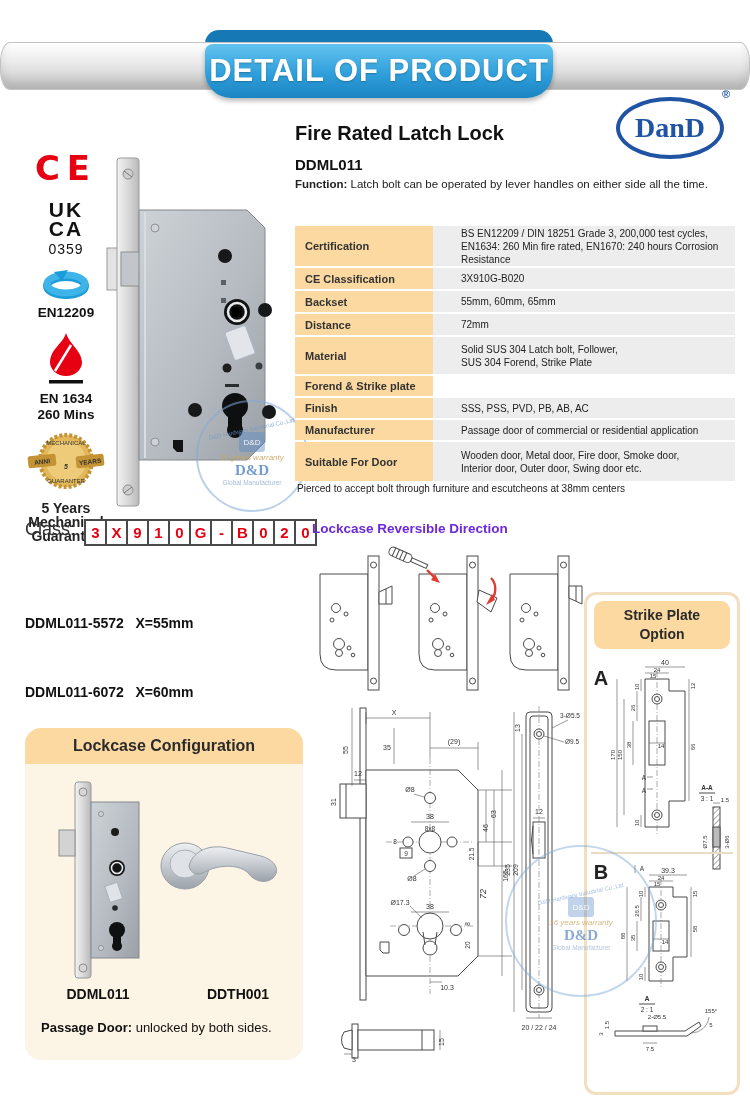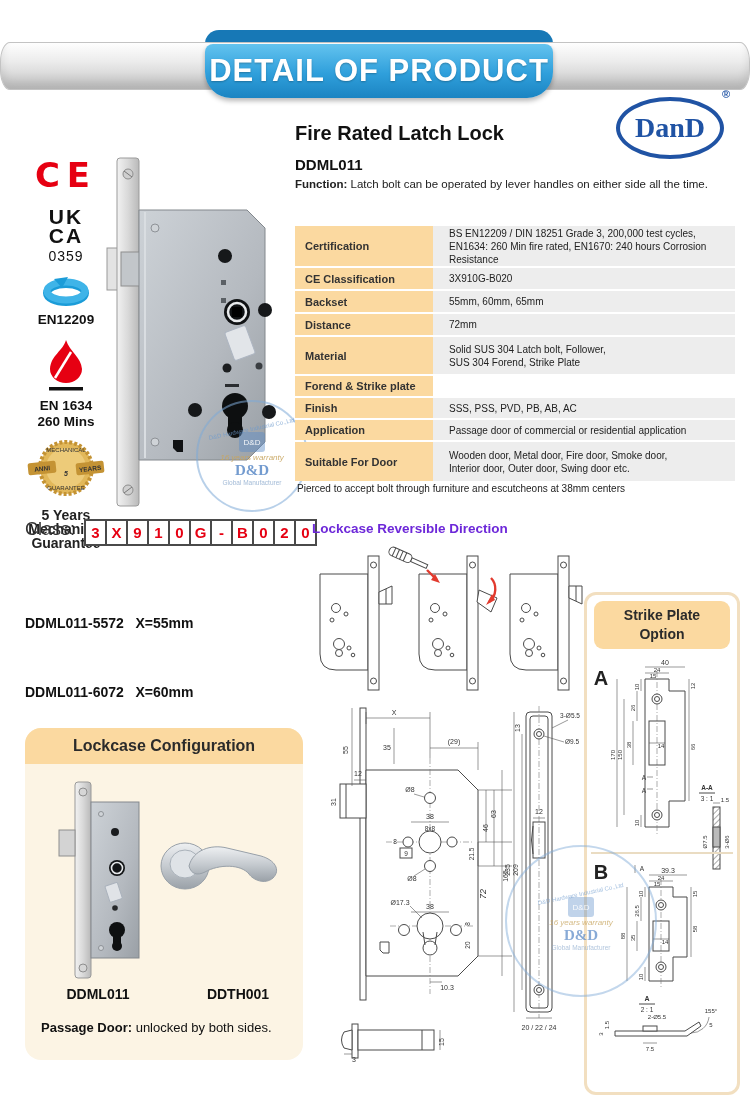--- a/index.html
+++ b/index.html
@@ -17,40 +17,40 @@
         box-shadow:0 3px 5px rgba(0,0,0,.28);display:flex;align-items:center;justify-content:center;}
   .ribbon-title{color:#fff;font-size:31px;font-weight:800;letter-spacing:1px;text-shadow:0 1px 2px rgba(0,0,0,.25);}
 
   
   .brand{left:616px;top:97px;width:100px;height:54px;border:4px solid #2053A4;border-radius:50%;
          display:flex;align-items:center;justify-content:center;}
   .brand span{font-family:"Liberation Serif",serif;font-weight:bold;font-size:28px;color:#2053A4;}
   .brand-reg{left:722px;top:88px;font-size:11px;color:#2053A4;font-weight:bold;}
 
   
-  .badge-col{left:20px;top:155px;width:92px;text-align:center;}
+  .badge-col{left:20px;top:148px;width:92px;text-align:center;}
   .ce{font-size:34px;font-weight:bold;color:#E60012;letter-spacing:7px;font-family:"DejaVu Sans",sans-serif;}
   .ukca{margin-top:12px;font-weight:900;font-size:21px;line-height:19px;letter-spacing:2px;color:#111;}
   .ukca-code{font-size:14px;font-weight:normal;letter-spacing:1px;margin-top:2px;}
   .en12209-label,.fire-label{font-size:13.5px;font-weight:bold;color:#111;line-height:16px;}
   .warranty-caption{font-size:14px;font-weight:bold;color:#222;line-height:14px;margin-top:4px;}
 
   
   .p-title{left:295px;top:122px;font-size:20px;font-weight:bold;color:#111;}
   .p-model{left:295px;top:156px;font-size:15px;font-weight:bold;color:#111;}
   .p-func{left:295px;top:177px;width:447px;font-size:11.5px;line-height:15px;color:#222;}
   .p-func b{font-weight:bold;}
 
   
   .spec{left:295px;top:226px;width:440px;}
   .srow{display:flex;margin-bottom:2px;}
   .slabel{width:138px;background:#FBD9A0;display:flex;align-items:center;padding-left:10px;
           font-size:11px;font-weight:bold;color:#333;box-sizing:border-box;}
   .sval{flex:1;background:#EDEDED;display:flex;flex-direction:column;justify-content:center;
-        padding:2px 4px 2px 16px;font-size:10px;line-height:13px;color:#222;white-space:pre-line;box-sizing:border-box;}
+        padding:2px 4px 2px 28px;font-size:10px;line-height:13px;color:#222;white-space:pre-line;box-sizing:border-box;}
   .h40{height:40px}.h21{height:21px}.h37{height:37px}.h20{height:20px}.h39{height:39px}
   .footnote{left:297px;top:483px;font-size:10px;color:#222;}
 
   
   .class-line{left:25px;top:519px;display:flex;align-items:flex-start;}
   .class-word{font-size:18px;color:#333;margin-right:9px;}
   .class-boxes{display:flex;border:2px solid #4a4a4a;}
   .cbox{min-width:15px;padding:0 2px;height:23px;display:flex;align-items:center;justify-content:center;
         border-right:2px solid #4a4a4a;font-size:15px;font-weight:bold;color:#E60012;background:#fff;}
   .cbox:last-child{border-right:none;}
@@ -237,21 +237,21 @@
 SUS 304 Forend, Strike Plate</div>
       </div>
     <div class="srow h20">
         <div class="slabel">Forend &amp; Strike plate</div>
       </div>
     <div class="srow h20">
         <div class="slabel">Finish</div>
         <div class="sval">SSS, PSS, PVD, PB, AB, AC</div>
       </div>
     <div class="srow h20">
-        <div class="slabel">Application</div>
+        <div class="slabel">Manufacturer</div>
         <div class="sval">Passage door of commercial or residential application</div>
       </div>
     <div class="srow h39">
         <div class="slabel">Suitable For Door</div>
         <div class="sval">Wooden door, Metal door, Fire door, Smoke door,
 Interior door, Outer door, Swing door etc.</div>
       </div>
   </div>
   <div class="abs footnote">Pierced to accept bolt through furniture and escutcheons at 38mm centers</div>
 

